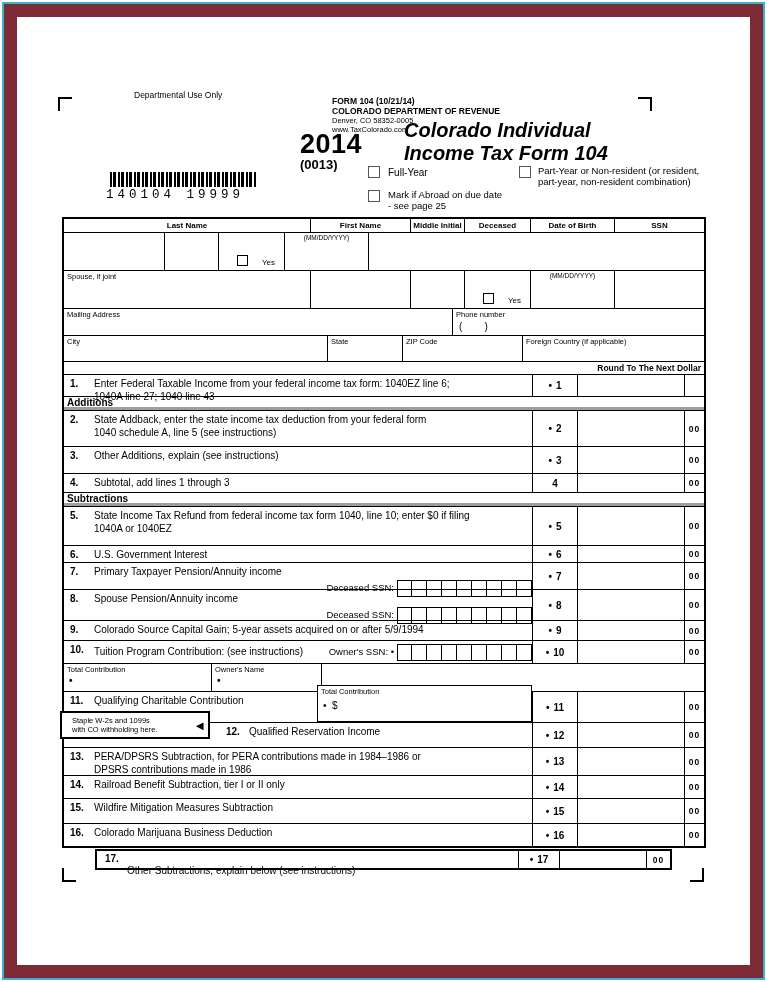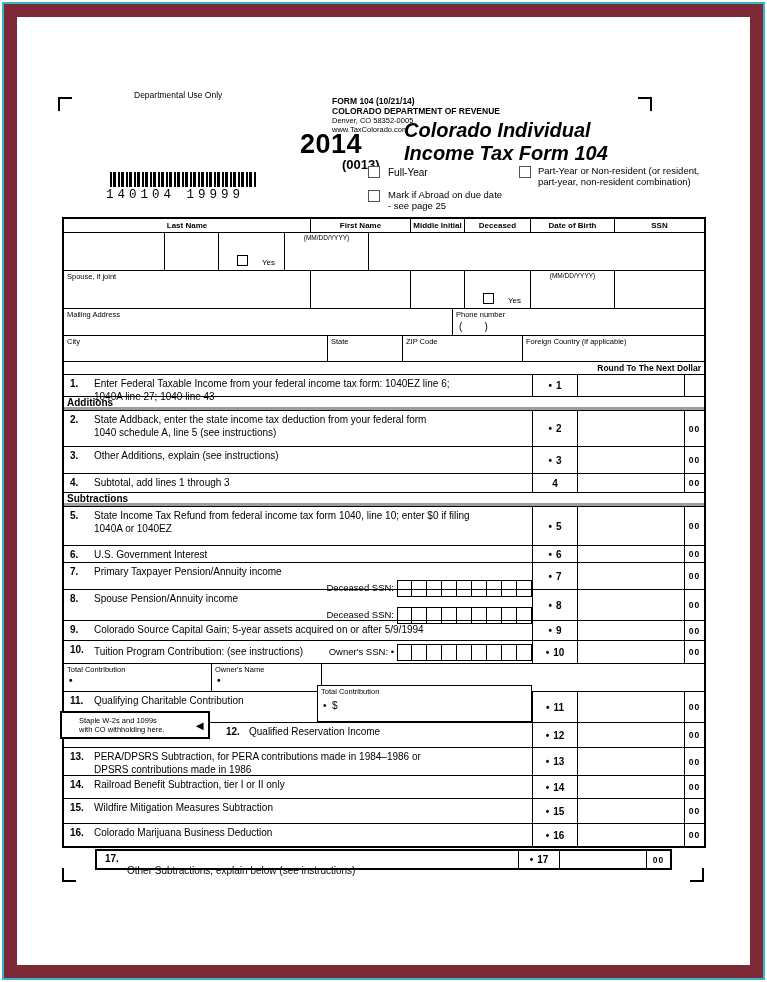--- a/index.html
+++ b/index.html
@@ -14,21 +14,21 @@
   .cm { position:absolute; width:14px; height:14px; z-index:3; }
   .cm.tl { border-top:2.5px solid #000; border-left:2.5px solid #000; }
   .cm.tr { border-top:2.5px solid #000; border-right:2.5px solid #000; }
   .cm.bl { border-bottom:2.5px solid #000; border-left:2.5px solid #000; }
   .cm.br { border-bottom:2.5px solid #000; border-right:2.5px solid #000; }
   
   .hdrblk div { line-height:1.2;margin-left:32px; }
   .t-bold8 { font-weight:bold; font-size:8.5px; }
   .t-7 { font-size:7.5px; }
   .year { font-size:27px; font-weight:bold; letter-spacing:.5px; }
-  .code { font-size:13px; font-weight:bold;margin-left:42px; }
+  .code { font-size:13px; font-weight:bold; }
   .title { font-size:20px; font-weight:bold; line-height:1.15;font-style:italic; }
   .cb { width:12px; height:12px; border:1px solid #555; background:#fff; }
   .cblabel { font-size:9.5px; line-height:1.12; }
   .barcode { background: repeating-linear-gradient(90deg,#000 0 2px,#fff 2px 3px,#000 3px 6px,#fff 6px 8px); }
   .bcnum { font-family:"Liberation Mono", monospace; font-size:12.5px; letter-spacing:4px; }
   
   .bt { position:absolute; left:62px; top:217px; width:644px; border:2px solid #000; background:#fff; z-index:2; }
   .rw { display:flex; border-top:1px solid #000; position:relative; }
   .rw:first-child { border-top:0; }
   .icell { border-left:1px solid #000; position:relative; }
@@ -60,21 +60,21 @@
   .d10 { display:flex; align-items:center; padding-top:0; }
   .d10 .t { margin-right:auto; }
   .ccell { border-right:1px solid #000; position:relative; }
   .cdot { position:absolute; left:5px; bottom:5px; font-weight:bold; font-size:10px; }
   .tcbox { flex:0 0 215px; border:1px solid #000; background:#fff; position:relative; }
   .tcbox .lbl2 { font-size:7.5px; padding:1px 0 0 3px; }
   .tcbox .val { font-size:10px; padding:4px 0 0 5px; white-space:pre; }
   
   .staple { position:absolute; left:60px; top:711px; width:150px; height:28px; border:2px solid #000;
             background:#fff; z-index:6; display:flex; align-items:center; }
-  .staple .txt { font-size:7.5px; line-height:1.2; padding-left:17px; flex:1; }
+  .staple .txt { font-size:7.5px; line-height:1.2; padding-left:10px; flex:1; }
   .staple .arr { font-size:13px; padding-right:2px; }
   
   .l17 { position:absolute; left:95px; top:849px; width:577px; height:21px; border:2px solid #000;
          background:#fff; display:flex; z-index:4; }
   .l17 .desc { padding-top:14px; }
   .l17 .lnum { top:2px; left:8px; }
   .l17 .nbox { width:42px; }
   .l17 .amt { width:86px; }
   .l17 .cents { width:24px; }
 </style>

